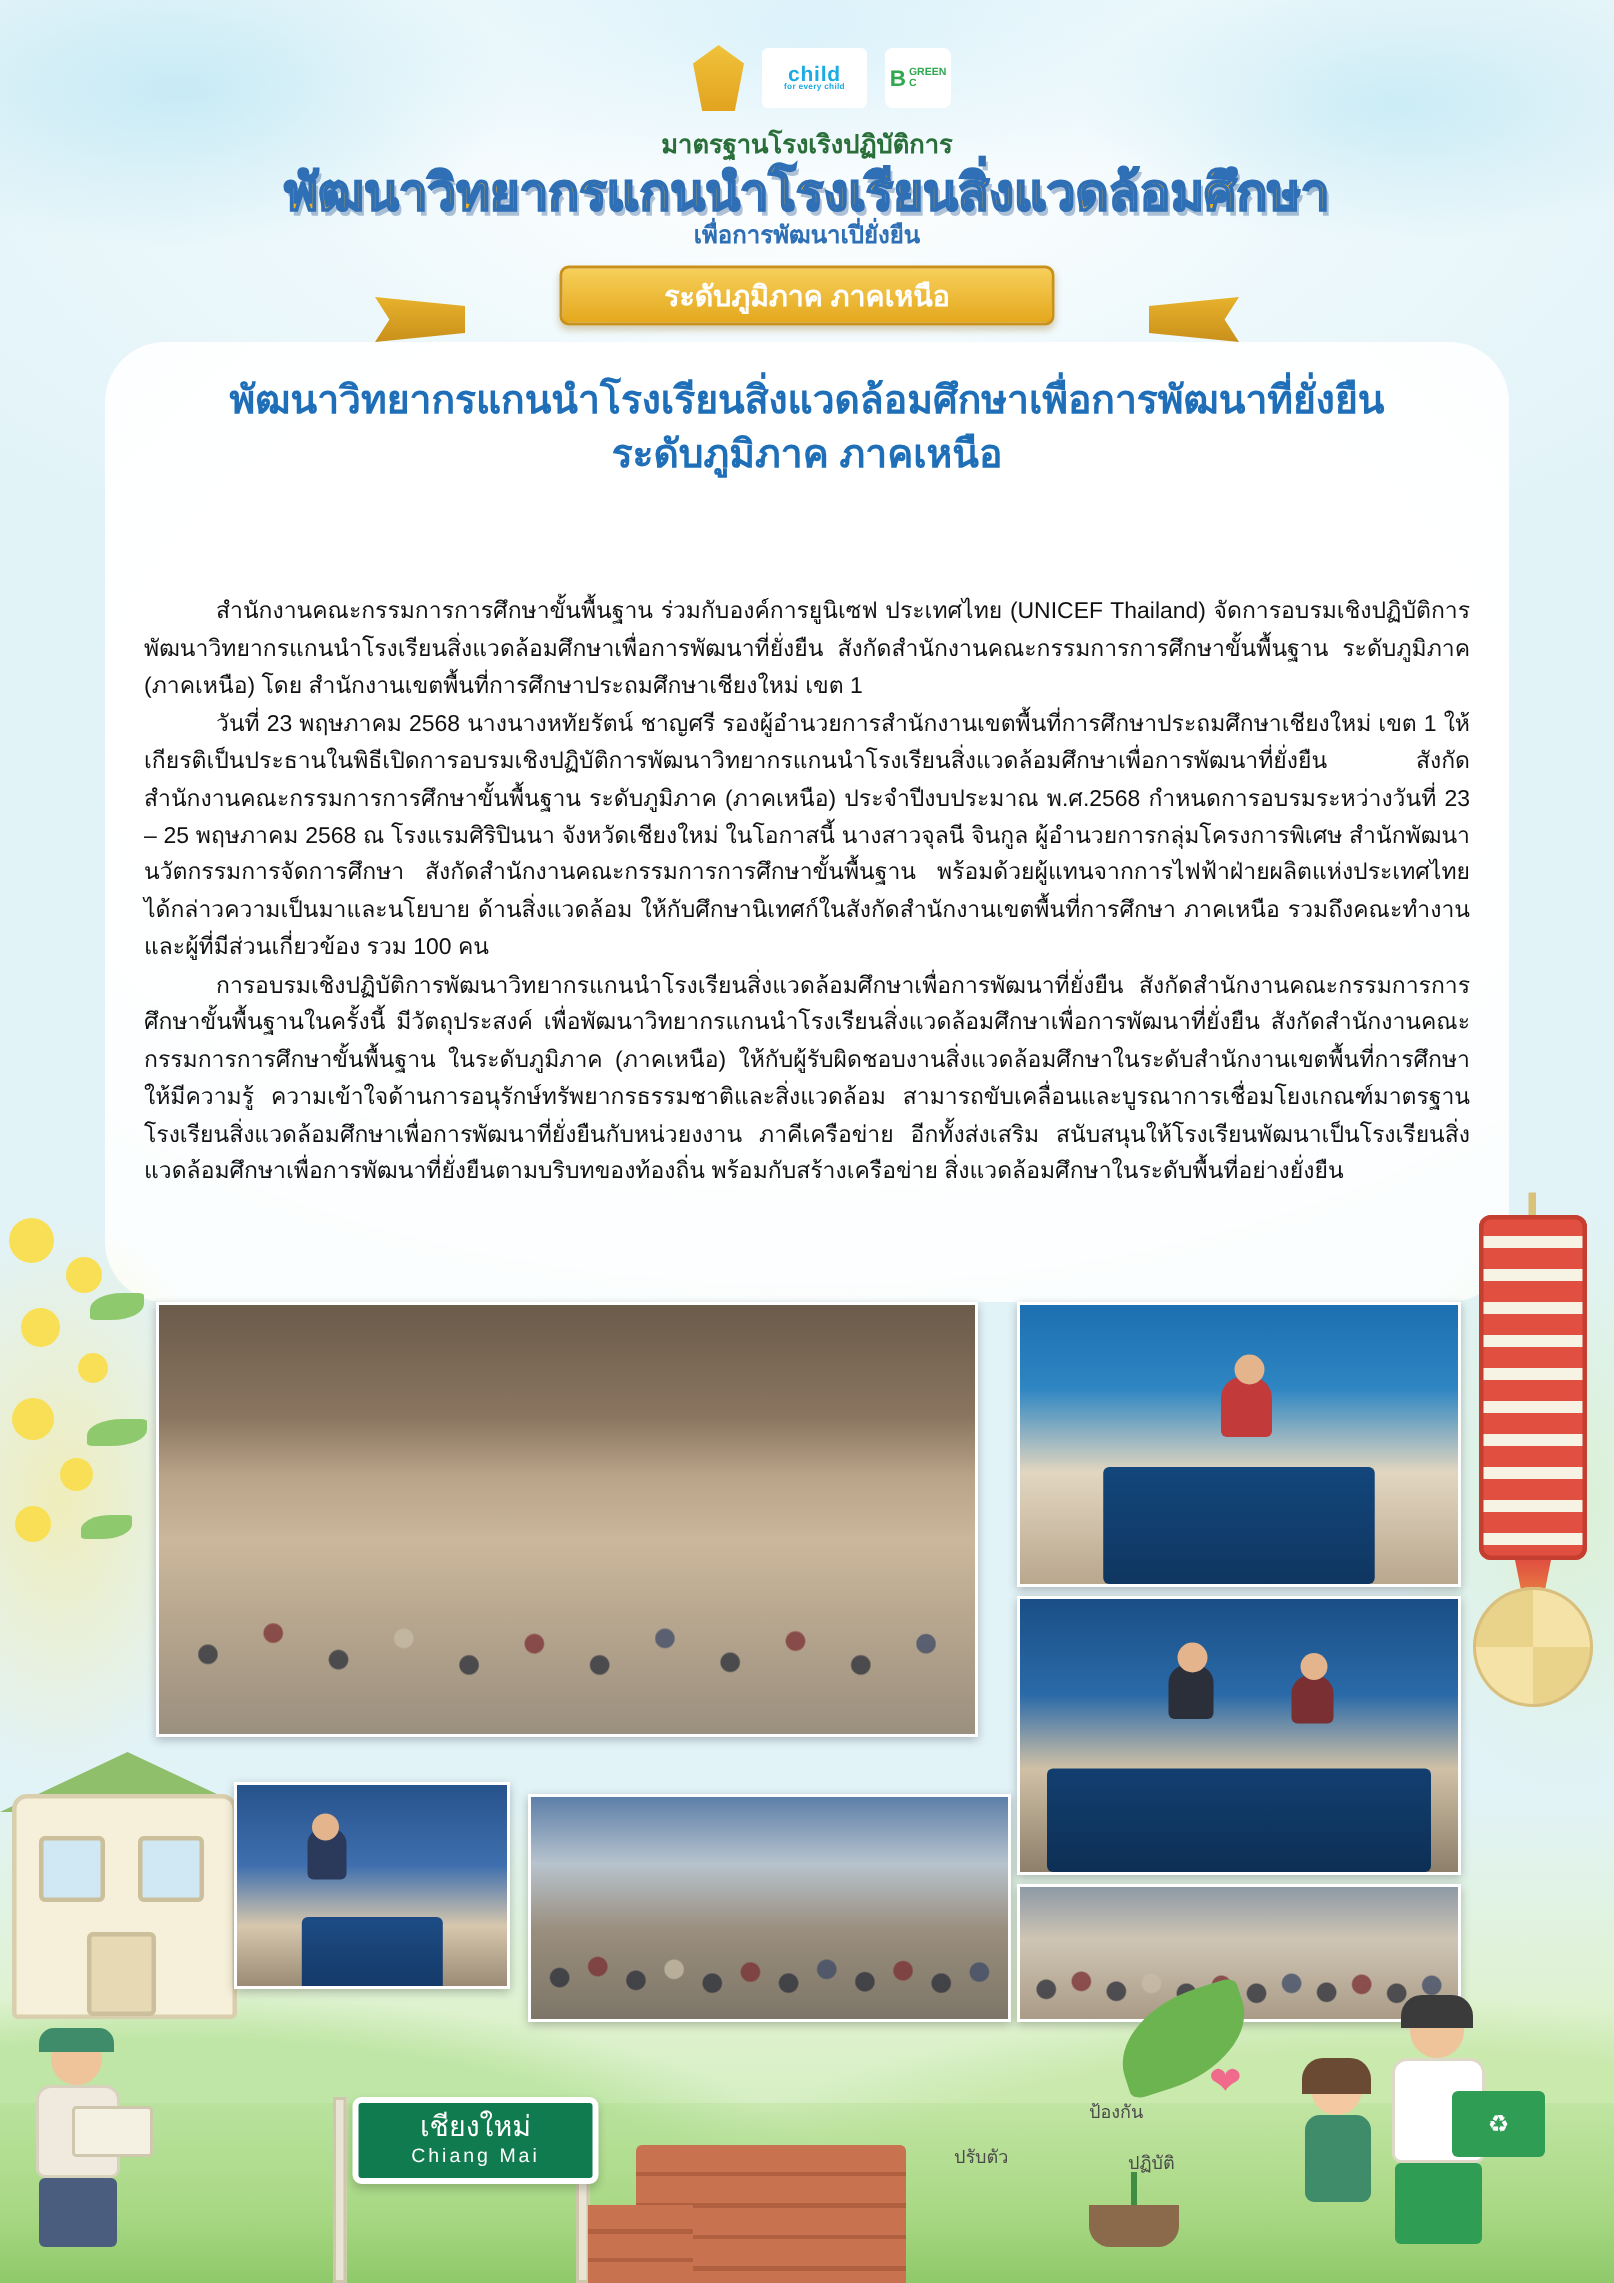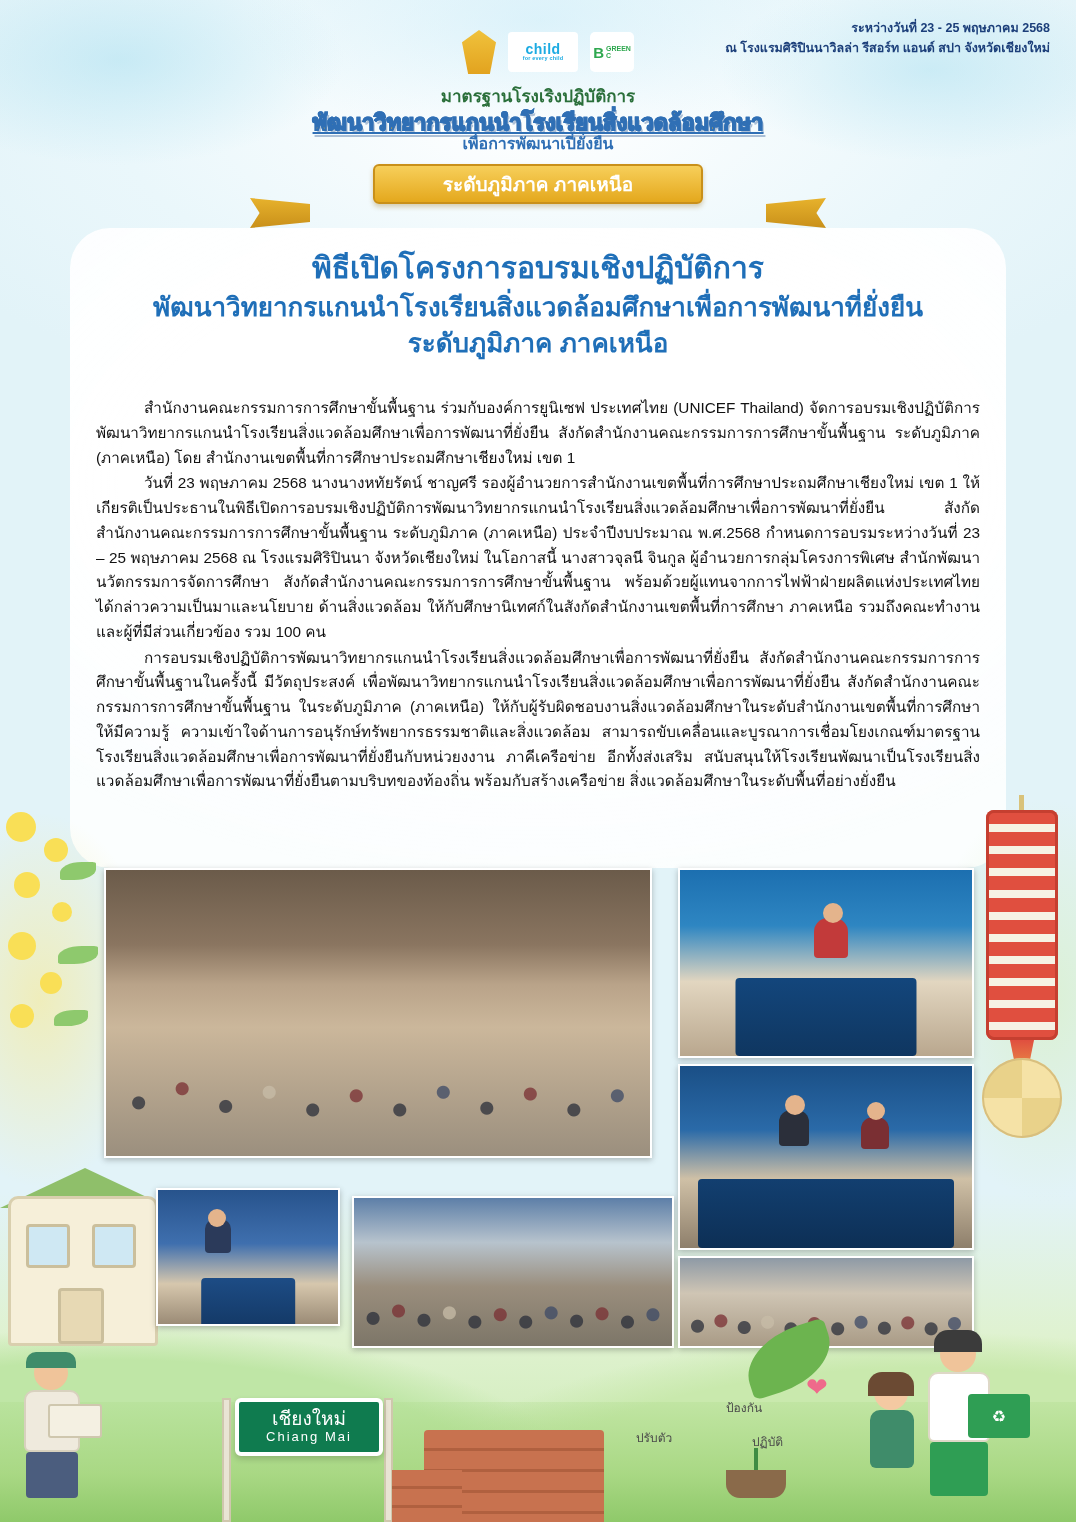--- a/index.html
+++ b/index.html
@@ -72,21 +72,21 @@
   }
   
   .house { position:absolute; left:8px; top:1196px; width:150px; height:150px;
     background:#f6efd9; border:3px solid #d9cfae; border-radius:10px 10px 4px 4px; }
   .house-roof { position:absolute; left:0px; top:1168px; width:170px; height:40px;
     background:#8fbf6a; clip-path: polygon(50% 0, 100% 100%, 0 100%); }
   .window { position:absolute; background:#cfe8f3; border:3px solid #cbbf9c; border-radius:4px; }
   
   .sign-post { position:absolute; background:#e9e4d4; border:2px solid #cfc7ad; }
   .sign-board {
-    position:absolute; left:235px; top:1398px; width:148px; height:58px;
+    position:absolute; left:235px; top:1398px; width:164px; height:58px;
     background:#0f7b4f; border:4px solid #ffffff; border-radius:6px;
     box-shadow: 0 3px 6px rgba(0,0,0,.18);
     display:flex; flex-direction:column; align-items:center; justify-content:center;
     color:#fff; line-height:1.1;
   }
   .sign-board .th { font-size:19px; }
   .sign-board .en { font-size:13px; letter-spacing:2px; }
   .brick {
     position:absolute; left:424px; top:1430px; width:180px; height:92px;
     background:
@@ -117,25 +117,24 @@
   .logo-green {
     width:44px; height:40px; background:#ffffff; border-radius:5px;
     display:flex; align-items:center; justify-content:center; gap:2px;
   }
   .logo-green .gb { font-size:15px; font-weight:bold; color:#2fa84f; }
   .logo-green .gt { font-size:7px; color:#2fa84f; font-weight:bold; line-height:1; text-align:left;}
   
   .banner { position:absolute; left:150px; top:82px; width:776px; height:150px; text-align:center; }
   .banner .pre { font-size:17px; color:#2a6f3a; font-weight:bold; }
   .banner .main {
-    font-size:22px; font-weight:bold; line-height:1.1; margin-top:2px;
+    font-size:34px; font-weight:bold; line-height:1.1; margin-top:2px;
     color:#f2b11e;
     -webkit-text-stroke: 1.4px #2f6fb5;
     text-shadow: 2px 3px 0 rgba(34,80,140,.35);
-    text-decoration: underline;
   }
   .banner .sub {
     font-size:16px; color:#2f6fb5; font-weight:bold; margin-top:-4px;
   }
   .ribbon {
     margin: 8px auto 0; width:330px; height:40px;
     background: linear-gradient(to bottom, #f7cf5a, #e4a81d);
     border-radius:6px;
     display:flex; align-items:center; justify-content:center;
     color:#fff; font-size:19px; font-weight:bold;
@@ -268,24 +267,20 @@
   </div>
 
   <div>
     <div class="house-roof"></div>
     <div class="house"></div>
     <div class="window" style="left:26px; top:1224px; width:44px; height:44px;"></div>
     <div class="window" style="left:92px; top:1224px; width:44px; height:44px;"></div>
     <div class="window" style="left:58px; top:1288px; width:46px; height:56px; background:#e7d9b4;"></div>
   </div>
 
-  <div class="topinfo">
-    <div>ระหว่างวันที่ 23 - 25 พฤษภาคม 2568</div>
-    <div>ณ โรงแรมศิริปินนาวิลล่า รีสอร์ท แอนด์ สปา จังหวัดเชียงใหม่</div>
-  </div>
 
   <div class="logos">
     <div class="logo-garuda"></div>
     <div class="logo-unicef">
       <div class="u1">child</div>
       <div class="u2">for every child</div>
     </div>
     <div class="logo-green">
       <div class="gb">B</div>
       <div>
@@ -298,21 +293,20 @@
   <div class="banner">
     <div class="pre">มาตรฐานโรงเริงปฏิบัติการ</div>
     <div class="main">พัฒนาวิทยากรแกนนำโรงเรียนสิ่งแวดล้อมศึกษา</div>
     <div class="sub">เพื่อการพัฒนาเปี่ยั่งยืน</div>
     <div class="ribbon">ระดับภูมิภาค ภาคเหนือ</div>
   </div>
   <div class="ribbon-wing l"></div>
   <div class="ribbon-wing r"></div>
 
   <div class="title-block">
-    <div class="title-1">พิธีเปิดโครงการอบรมเชิงปฏิบัติการ</div>
     <div class="title-2">พัฒนาวิทยากรแกนนำโรงเรียนสิ่งแวดล้อมศึกษาเพื่อการพัฒนาที่ยั่งยืน</div>
     <div class="title-3">ระดับภูมิภาค ภาคเหนือ</div>
   </div>
 
   <div class="body-text">
     <p>สำนักงานคณะกรรมการการศึกษาขั้นพื้นฐาน ร่วมกับองค์การยูนิเซฟ ประเทศไทย (UNICEF Thailand) จัดการอบรมเชิงปฏิบัติการพัฒนาวิทยากรแกนนำโรงเรียนสิ่งแวดล้อมศึกษาเพื่อการพัฒนาที่ยั่งยืน สังกัดสำนักงานคณะกรรมการการศึกษาขั้นพื้นฐาน ระดับภูมิภาค (ภาคเหนือ) โดย สำนักงานเขตพื้นที่การศึกษาประถมศึกษาเชียงใหม่ เขต 1</p>
     <p>วันที่ 23 พฤษภาคม 2568 นางนางหทัยรัตน์ ชาญศรี รองผู้อำนวยการสำนักงานเขตพื้นที่การศึกษาประถมศึกษาเชียงใหม่ เขต 1 ให้เกียรติเป็นประธานในพิธีเปิดการอบรมเชิงปฏิบัติการพัฒนาวิทยากรแกนนำโรงเรียนสิ่งแวดล้อมศึกษาเพื่อการพัฒนาที่ยั่งยืน สังกัดสำนักงานคณะกรรมการการศึกษาขั้นพื้นฐาน ระดับภูมิภาค (ภาคเหนือ) ประจำปีงบประมาณ พ.ศ.2568 กำหนดการอบรมระหว่างวันที่ 23 – 25 พฤษภาคม 2568  ณ โรงแรมศิริปินนา จังหวัดเชียงใหม่  ในโอกาสนี้ นางสาวจุลนี จินกูล ผู้อำนวยการกลุ่มโครงการพิเศษ สำนักพัฒนานวัตกรรมการจัดการศึกษา สังกัดสำนักงานคณะกรรมการการศึกษาขั้นพื้นฐาน พร้อมด้วยผู้แทนจากการไฟฟ้าฝ่ายผลิตแห่งประเทศไทย ได้กล่าวความเป็นมาและนโยบาย ด้านสิ่งแวดล้อม ให้กับศึกษานิเทศก์ในสังกัดสำนักงานเขตพื้นที่การศึกษา ภาคเหนือ รวมถึงคณะทำงาน และผู้ที่มีส่วนเกี่ยวข้อง รวม 100 คน</p>
     <p>การอบรมเชิงปฏิบัติการพัฒนาวิทยากรแกนนำโรงเรียนสิ่งแวดล้อมศึกษาเพื่อการพัฒนาที่ยั่งยืน สังกัดสำนักงานคณะกรรมการการศึกษาขั้นพื้นฐานในครั้งนี้ มีวัตถุประสงค์ เพื่อพัฒนาวิทยากรแกนนำโรงเรียนสิ่งแวดล้อมศึกษาเพื่อการพัฒนาที่ยั่งยืน สังกัดสำนักงานคณะกรรมการการศึกษาขั้นพื้นฐาน ในระดับภูมิภาค (ภาคเหนือ) ให้กับผู้รับผิดชอบงานสิ่งแวดล้อมศึกษาในระดับสำนักงานเขตพื้นที่การศึกษา ให้มีความรู้ ความเข้าใจด้านการอนุรักษ์ทรัพยากรธรรมชาติและสิ่งแวดล้อม สามารถขับเคลื่อนและบูรณาการเชื่อมโยงเกณฑ์มาตรฐานโรงเรียนสิ่งแวดล้อมศึกษาเพื่อการพัฒนาที่ยั่งยืนกับหน่วยงงาน ภาคีเครือข่าย อีกทั้งส่งเสริม สนับสนุนให้โรงเรียนพัฒนาเป็นโรงเรียนสิ่งแวดล้อมศึกษาเพื่อการพัฒนาที่ยั่งยืนตามบริบทของท้องถิ่น พร้อมกับสร้างเครือข่าย สิ่งแวดล้อมศึกษาในระดับพื้นที่อย่างยั่งยืน</p>
   </div>
 

